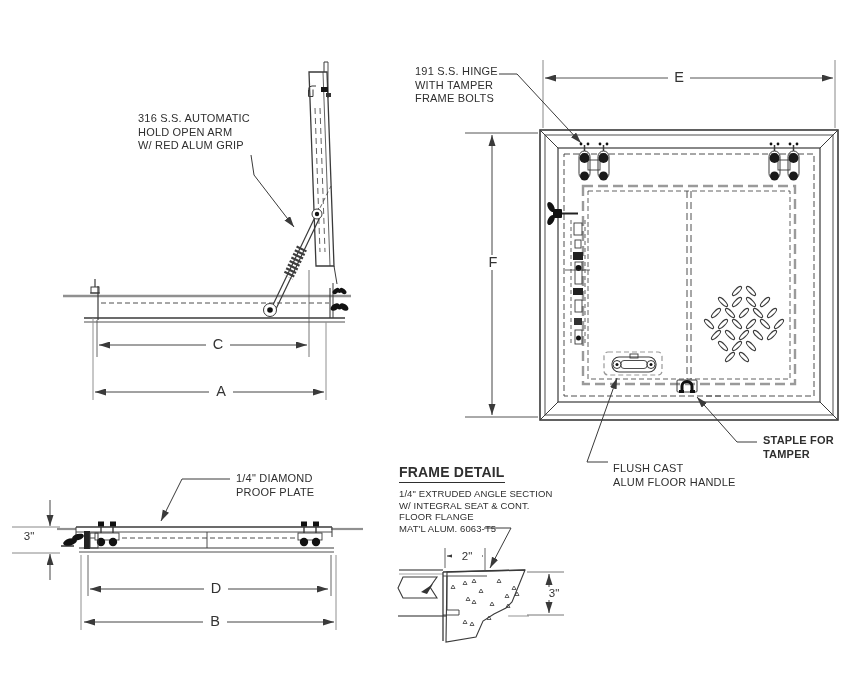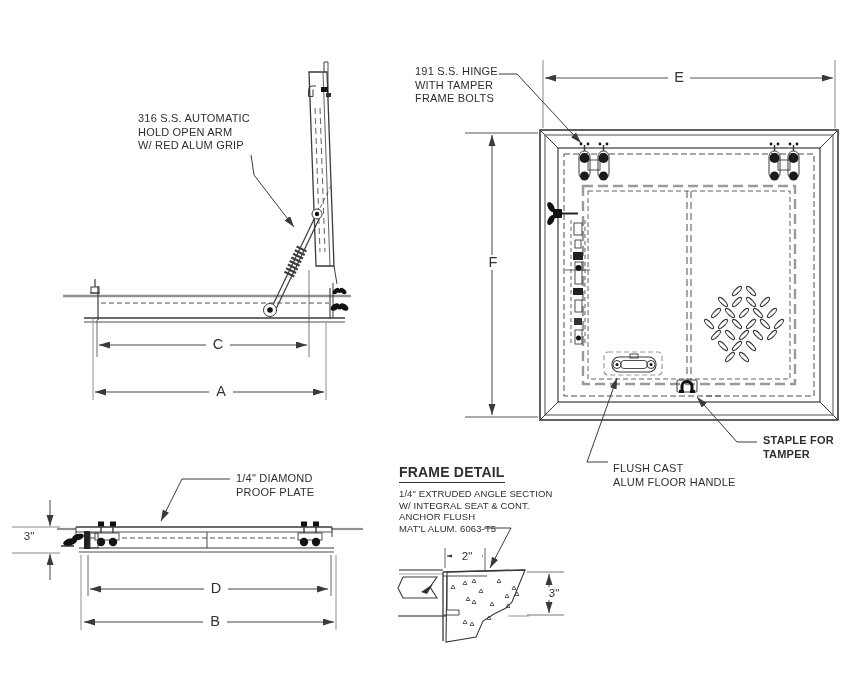--- a/index.html
+++ b/index.html
@@ -350,20 +350,20 @@
   <div class="lbl" style="left:236px;top:472px;">
     <div>1/4" DIAMOND</div>
     <div>PROOF PLATE</div>
   </div>
 
   <div class="heading" style="left:399px;top:464px;">FRAME DETAIL</div>
 
   <div class="note" style="left:399px;top:488px;">
     <div>1/4" EXTRUDED ANGLE SECTION</div>
     <div>W/ INTEGRAL SEAT &amp; CONT.</div>
-    <div>ANCHOR FLUSH</div>
+    <div>FLOOR FLANGE</div>
     <div>MAT'L ALUM. 6063-T5</div>
   </div>
 
   <div class="dimsmall" style="left:452px;top:550px;width:26px;">2"</div>
   <div class="dimsmall" style="left:539px;top:587px;width:26px;">3"</div>
 
 </div>
 
 </body></html>

